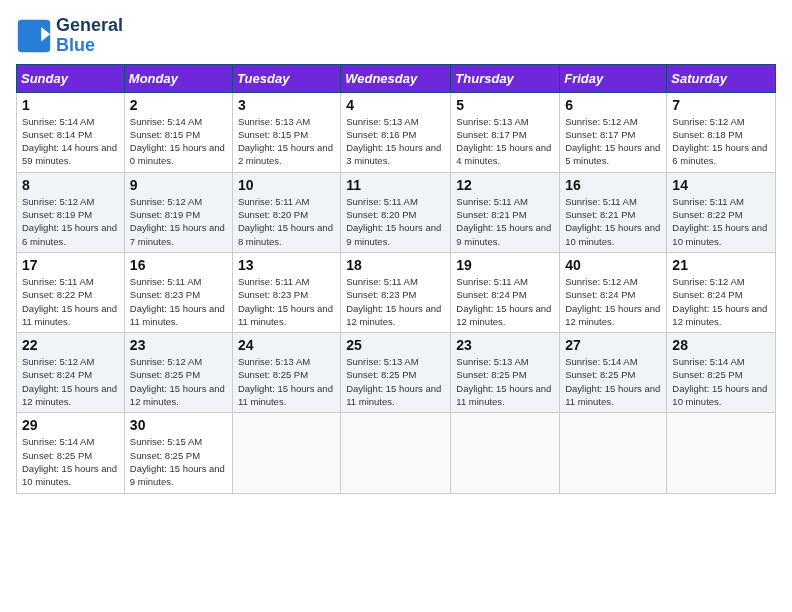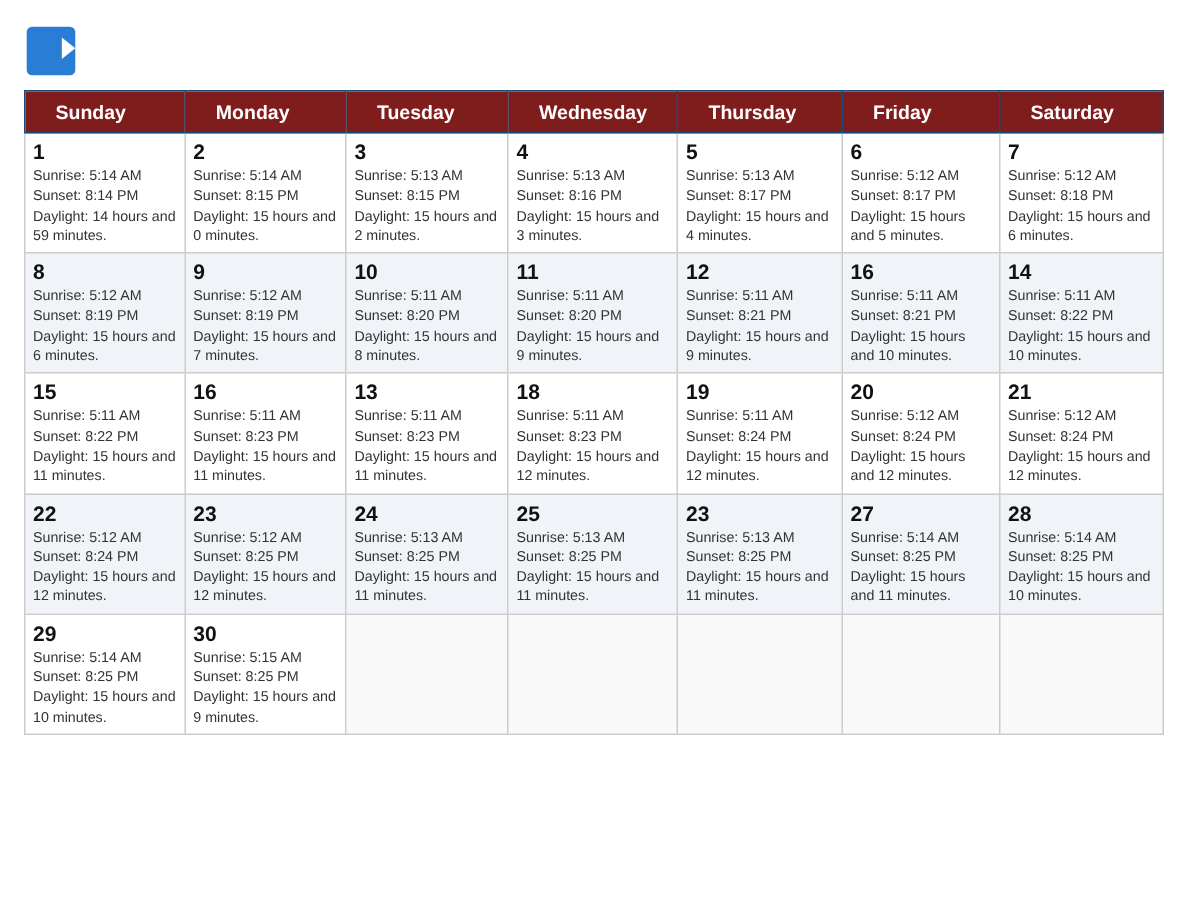--- a/index.html
+++ b/index.html
@@ -46,27 +46,28 @@
       font-size: 16px;
       color: #444;
       margin-top: 2px;
     }
     .calendar-table {
       width: 100%;
       border-collapse: collapse;
       border: 1px solid #ccc;
     }
     .calendar-table th {
-      background: #7f1d1d;
+      background: #6d28d9;
       color: #fff;
       font-size: 13px;
       font-weight: bold;
-      padding: 6px 20px;
+      padding: 6px 4px;
       text-align: left;
       border: 1px solid #1a4a7a;
+      font-style: italic;
     }
     .calendar-table td {
       vertical-align: top;
       border: 1px solid #ccc;
       padding: 4px 5px;
       font-size: 10px;
       color: #333;
       background: #fff;
       width: 113px;
       min-height: 80px;
@@ -96,20 +97,24 @@
   </style>
 </head>
 <body>
 
 <div class="header-area">
   <div class="logo">
     <svg class="logo-icon" viewBox="0 0 40 40">
       <rect x="2" y="2" width="36" height="36" rx="4" fill="#2a7dd4"></rect>
       <polygon points="28,10 38,18 28,26" fill="#fff"></polygon>
     </svg>
+    <div class="logo-text">
+      <div>General</div>
+      <div class="logo-blue">Blue</div>
+    </div>
   </div>
   <div class="title-area">
     <div class="month-title"></div>
     <div class="location-title"></div>
   </div>
 </div>
 
 <table class="calendar-table">
   <thead>
     <tr>
@@ -178,41 +183,41 @@
           <span class="day-number">16</span>
           <div class="day-detail">Sunrise: 5:11 AM<br>Sunset: 8:21 PM<br>Daylight: 15 hours and 10 minutes.</div>
         </td>
         <td>
           <span class="day-number">14</span>
           <div class="day-detail">Sunrise: 5:11 AM<br>Sunset: 8:22 PM<br>Daylight: 15 hours and 10 minutes.</div>
         </td>
       </tr>
       <tr>
         <td>
-          <span class="day-number">15</span>
+          <span class="day-number">17</span>
           <div class="day-detail">Sunrise: 5:11 AM<br>Sunset: 8:22 PM<br>Daylight: 15 hours and 11 minutes.</div>
         </td>
         <td>
           <span class="day-number">16</span>
           <div class="day-detail">Sunrise: 5:11 AM<br>Sunset: 8:23 PM<br>Daylight: 15 hours and 11 minutes.</div>
         </td>
         <td>
           <span class="day-number">13</span>
           <div class="day-detail">Sunrise: 5:11 AM<br>Sunset: 8:23 PM<br>Daylight: 15 hours and 11 minutes.</div>
         </td>
         <td>
           <span class="day-number">18</span>
           <div class="day-detail">Sunrise: 5:11 AM<br>Sunset: 8:23 PM<br>Daylight: 15 hours and 12 minutes.</div>
         </td>
         <td>
           <span class="day-number">19</span>
           <div class="day-detail">Sunrise: 5:11 AM<br>Sunset: 8:24 PM<br>Daylight: 15 hours and 12 minutes.</div>
         </td>
         <td>
-          <span class="day-number">20</span>
+          <span class="day-number">40</span>
           <div class="day-detail">Sunrise: 5:12 AM<br>Sunset: 8:24 PM<br>Daylight: 15 hours and 12 minutes.</div>
         </td>
         <td>
           <span class="day-number">21</span>
           <div class="day-detail">Sunrise: 5:12 AM<br>Sunset: 8:24 PM<br>Daylight: 15 hours and 12 minutes.</div>
         </td>
       </tr>
       <tr class="row-even">
         <td>
           <span class="day-number">22</span>

